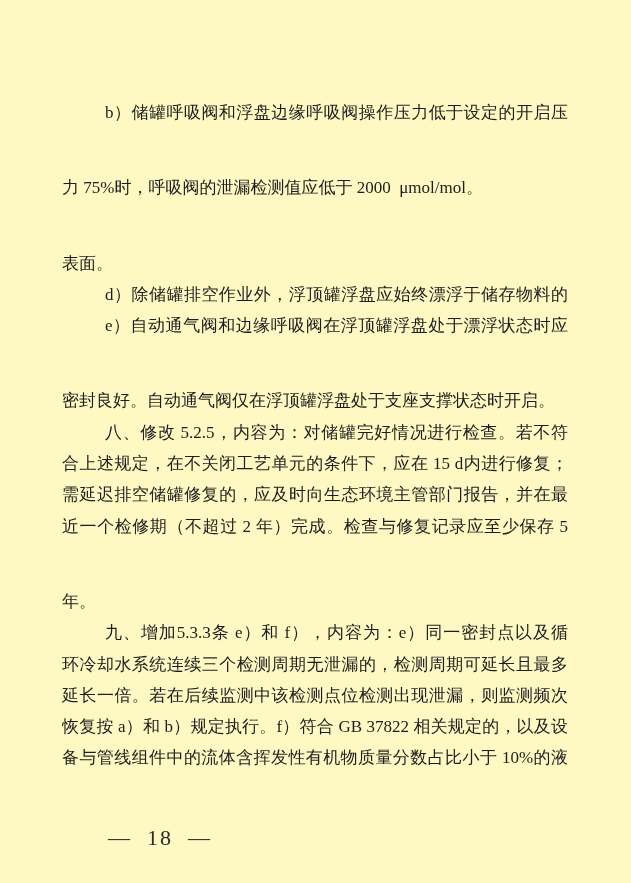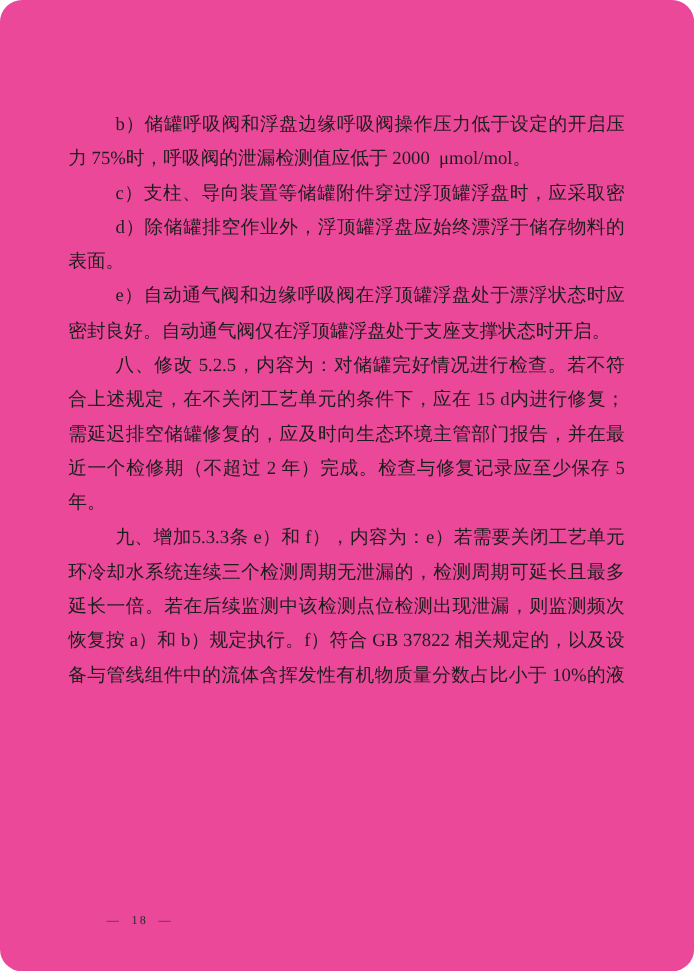--- a/index.html
+++ b/index.html
@@ -4,25 +4,24 @@
 <style>
   html, body {
     margin: 0;
     padding: 0;
     background: #ffffff;
   }
   .page {
     position: relative;
     width: 631px;
     height: 883px;
-    background: #ec4899;
+    background: #fef9c3;
     overflow: hidden;
     font-family: "Liberation Serif", "DejaVu Serif", serif;
     color: #1d1d1d;
-    border-radius: 20px;
   }
   .content {
     position: absolute;
     left: 62px;
     top: 97px;
     width: 506px;
   }
   .paragraph {
     margin: 0;
     padding: 0;
@@ -35,61 +34,61 @@
     text-align: justify;
     text-align-last: justify;
     overflow: hidden;
   }
   .line.indent {
     text-indent: 43px;
   }
   .line.last {
     text-align: center;
     text-align-last: left;
+    margin-top: 44px;
   }
   .footer {
     position: absolute;
     left: 78px;
     top: 791px;
-    font-size: 11px;
+    font-size: 22px;
     line-height: 31px;
     letter-spacing: 2px;
     color: #2a2a2a;
     white-space: pre;
   }
 </style>
 </head>
 <body>
 
 <div class="page">
   <div class="content">
       <div class="paragraph">
         <div class="line indent">b）储罐呼吸阀和浮盘边缘呼吸阀操作压力低于设定的开启压</div>
         <div class="line last">力 75%时，呼吸阀的泄漏检测值应低于 2000  μmol/mol。</div>
       </div>
       <div class="paragraph">
-        <div class="line indent">c）支柱、导向装置等储罐附件穿过浮顶罐浮盘时，应采取密</div>
       </div>
       <div class="paragraph">
+        <div class="line last">表面。</div>
         <div class="line indent">d）除储罐排空作业外，浮顶罐浮盘应始终漂浮于储存物料的</div>
-        <div class="line last">表面。</div>
       </div>
       <div class="paragraph">
         <div class="line indent">e）自动通气阀和边缘呼吸阀在浮顶罐浮盘处于漂浮状态时应</div>
         <div class="line last">密封良好。自动通气阀仅在浮顶罐浮盘处于支座支撑状态时开启。</div>
       </div>
       <div class="paragraph">
         <div class="line indent">八、修改 5.2.5，内容为：对储罐完好情况进行检查。若不符</div>
         <div class="line">合上述规定，在不关闭工艺单元的条件下，应在 15 d内进行修复；</div>
         <div class="line">需延迟排空储罐修复的，应及时向生态环境主管部门报告，并在最</div>
         <div class="line">近一个检修期（不超过 2 年）完成。检查与修复记录应至少保存 5</div>
         <div class="line last">年。</div>
       </div>
       <div class="paragraph">
-        <div class="line indent">九、增加5.3.3条 e）和 f），内容为：e）若需要关闭工艺单元</div>
+        <div class="line indent">九、增加5.3.3条 e）和 f），内容为：e）同一密封点以及循</div>
         <div class="line">环冷却水系统连续三个检测周期无泄漏的，检测周期可延长且最多</div>
         <div class="line">延长一倍。若在后续监测中该检测点位检测出现泄漏，则监测频次</div>
         <div class="line">恢复按 a）和 b）规定执行。f）符合 GB 37822 相关规定的，以及设</div>
         <div class="line">备与管线组件中的流体含挥发性有机物质量分数占比小于 10%的液</div>
       </div>
     </div>
   <div class="footer">
     <span>—  18  —</span>
   </div>
 </div>

